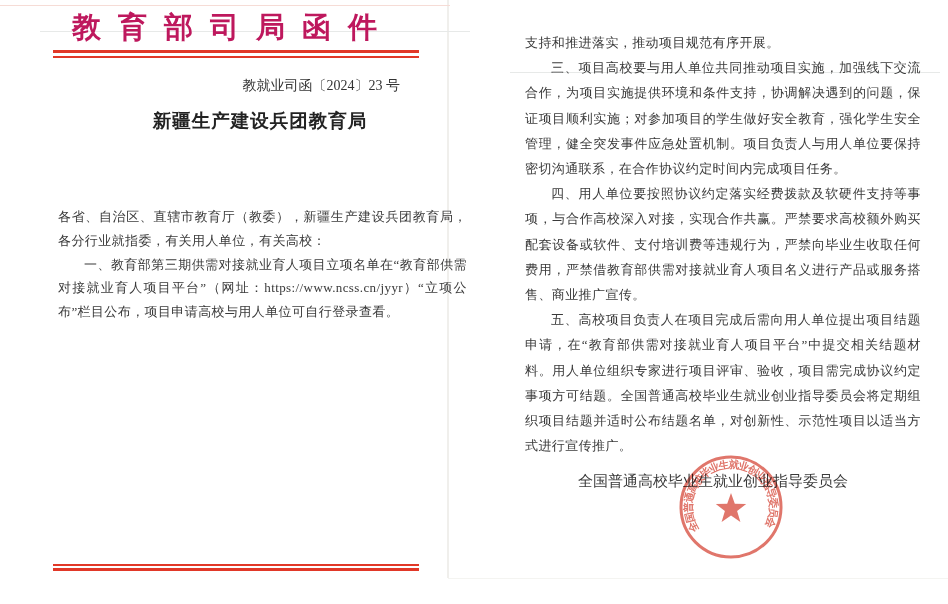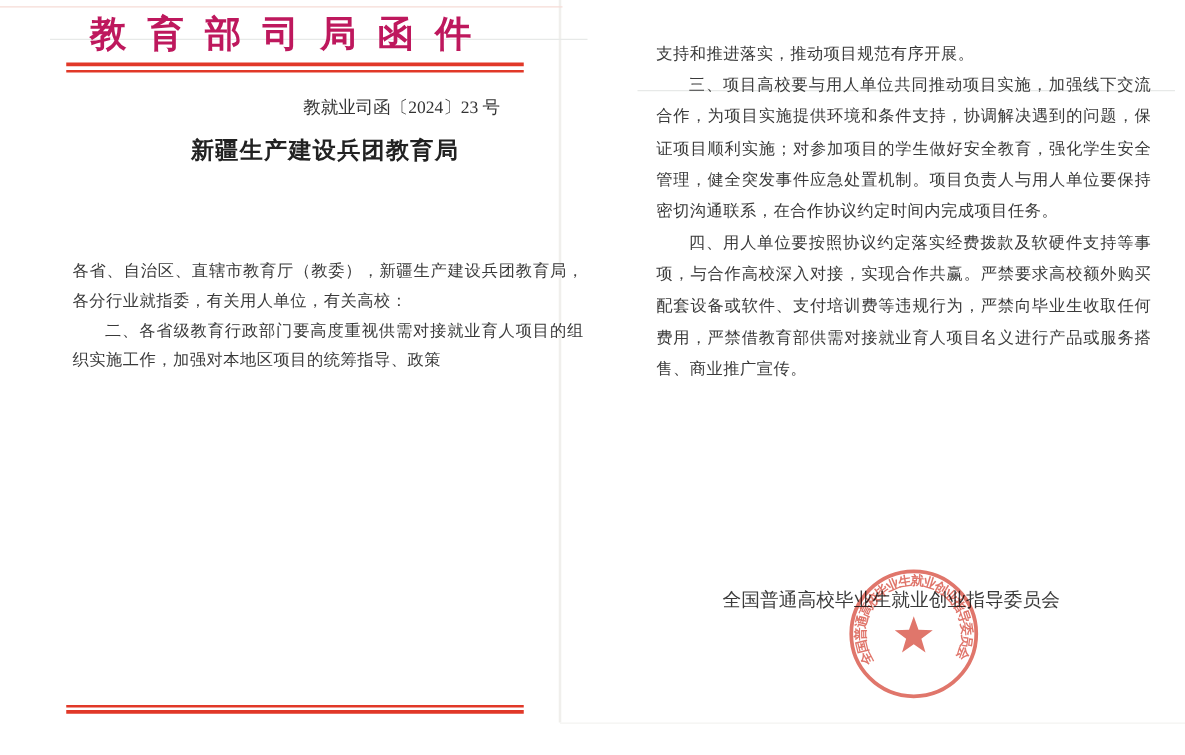--- a/index.html
+++ b/index.html
@@ -65,31 +65,32 @@
     <div class="rule-double rule-top"></div>
 
     <div class="doc-number">教就业司函〔2024〕23 号</div>
 
     <div class="doc-title">
       <div>新疆生产建设兵团教育局</div>
     </div>
 
     <div class="body-col body-1">
       <p>各省、自治区、直辖市教育厅（教委），新疆生产建设兵团教育局，各分行业就指委，有关用人单位，有关高校：</p>
-      <p class="indent">二、各省级教育行政部门要高度重视供需对接就业育人项目的组织实施工作，加强对本地区项目的统筹指导、政策</p>
+      <p class="indent">一、教育部第三期供需对接就业育人项目立项名单在“教育部供需对接就业育人项目平台”（网址：https://www.ncss.cn/jyyr）“立项公布”栏目公布，项目申请高校与用人单位可自行登录查看。</p>
     </div>
 
     <div class="rule-double rule-bottom"></div>
   </div>
 
   <div>
     <div class="body-col body-2">
       <p>支持和推进落实，推动项目规范有序开展。</p>
       <p class="indent">三、项目高校要与用人单位共同推动项目实施，加强线下交流合作，为项目实施提供环境和条件支持，协调解决遇到的问题，保证项目顺利实施；对参加项目的学生做好安全教育，强化学生安全管理，健全突发事件应急处置机制。项目负责人与用人单位要保持密切沟通联系，在合作协议约定时间内完成项目任务。</p>
       <p class="indent">四、用人单位要按照协议约定落实经费拨款及软硬件支持等事项，与合作高校深入对接，实现合作共赢。严禁要求高校额外购买配套设备或软件、支付培训费等违规行为，严禁向毕业生收取任何费用，严禁借教育部供需对接就业育人项目名义进行产品或服务搭售、商业推广宣传。</p>
+      <p class="indent">五、高校项目负责人在项目完成后需向用人单位提出项目结题申请，在“教育部供需对接就业育人项目平台”中提交相关结题材料。用人单位组织专家进行项目评审、验收，项目需完成协议约定事项方可结题。全国普通高校毕业生就业创业指导委员会将定期组织项目结题并适时公布结题名单，对创新性、示范性项目以适当方式进行宣传推广。</p>
     </div>
 
     <div class="signature">
       <div>全国普通高校毕业生就业创业指导委员会</div>
     </div>
 
     <svg class="seal" width="120" height="120" viewBox="0 0 120 120">
       <circle cx="60" cy="60" r="50" fill="none" stroke="#d9574a" stroke-width="3"></circle>
       <path id="sealArc" d="M 28.1 82.4 A 39 39 0 1 1 91.9 82.4" fill="none"></path>
       <text font-size="10.5" fill="#d9574a" font-weight="700" font-family="Liberation Serif, DejaVu Serif, serif">

